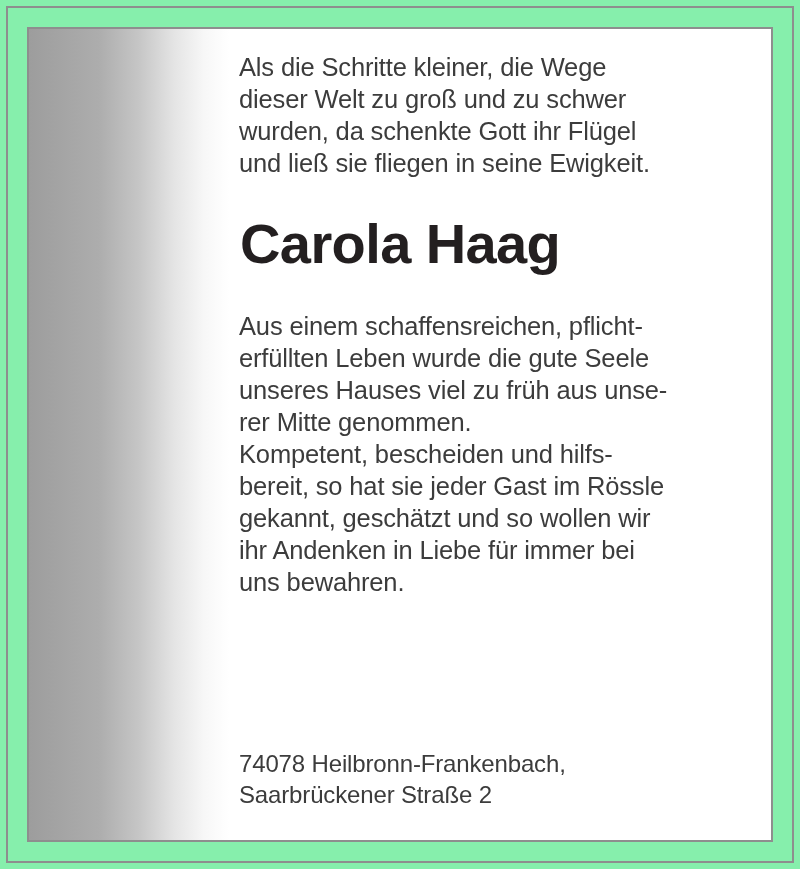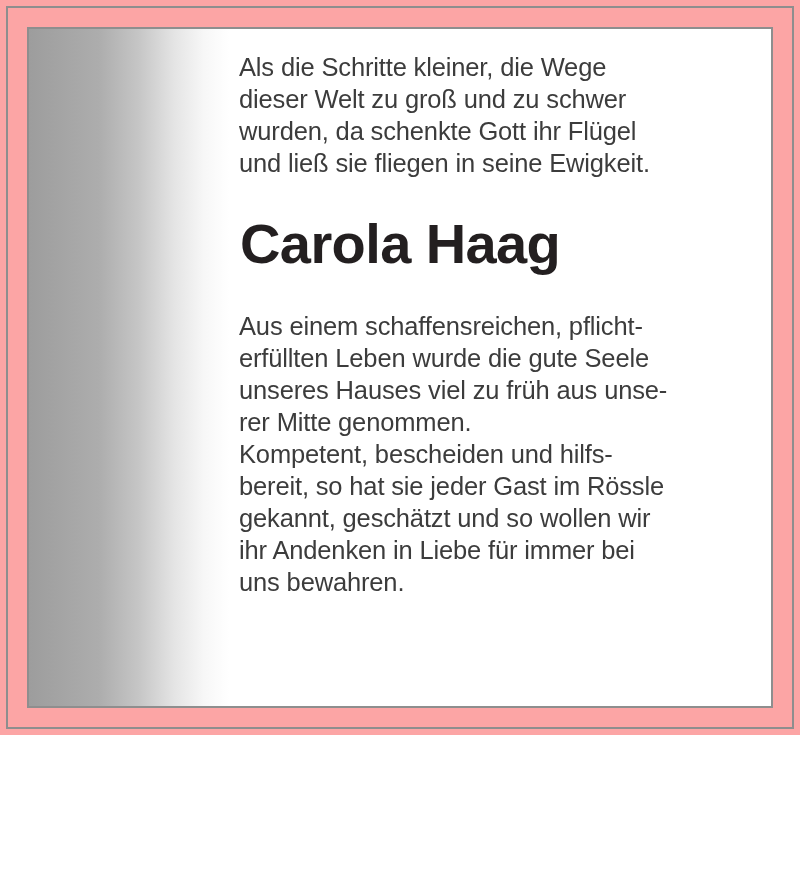--- a/index.html
+++ b/index.html
@@ -4,22 +4,22 @@
 <style>
   html, body {
     margin: 0;
     padding: 0;
     background: #ffffff;
   }
 
   .page {
     position: relative;
     width: 800px;
-    height: 735px;
-    background: #fca5a5;
+    height: 869px;
+    background: #86efac;
     font-family: "Liberation Sans", sans-serif;
     overflow: hidden;
     box-sizing: border-box;
   }
 
   
   .outer-frame {
     position: absolute;
     left: 6px;
     top: 6px;
@@ -150,15 +150,17 @@
 erfüllten Leben wurde die gute Seele
 unseres Hauses viel zu früh aus unse-
 rer Mitte genommen.
 Kompetent, bescheiden und hilfs-
 bereit, so hat sie jeder Gast im Rössle
 gekannt, geschätzt und so wollen wir
 ihr Andenken in Liebe für immer bei
 uns bewahren.</div>
 
 
+    <div class="address">74078 Heilbronn-Frankenbach,
+Saarbrückener Straße 2</div>
 
   </div>
 </div>
 
 </body></html>

